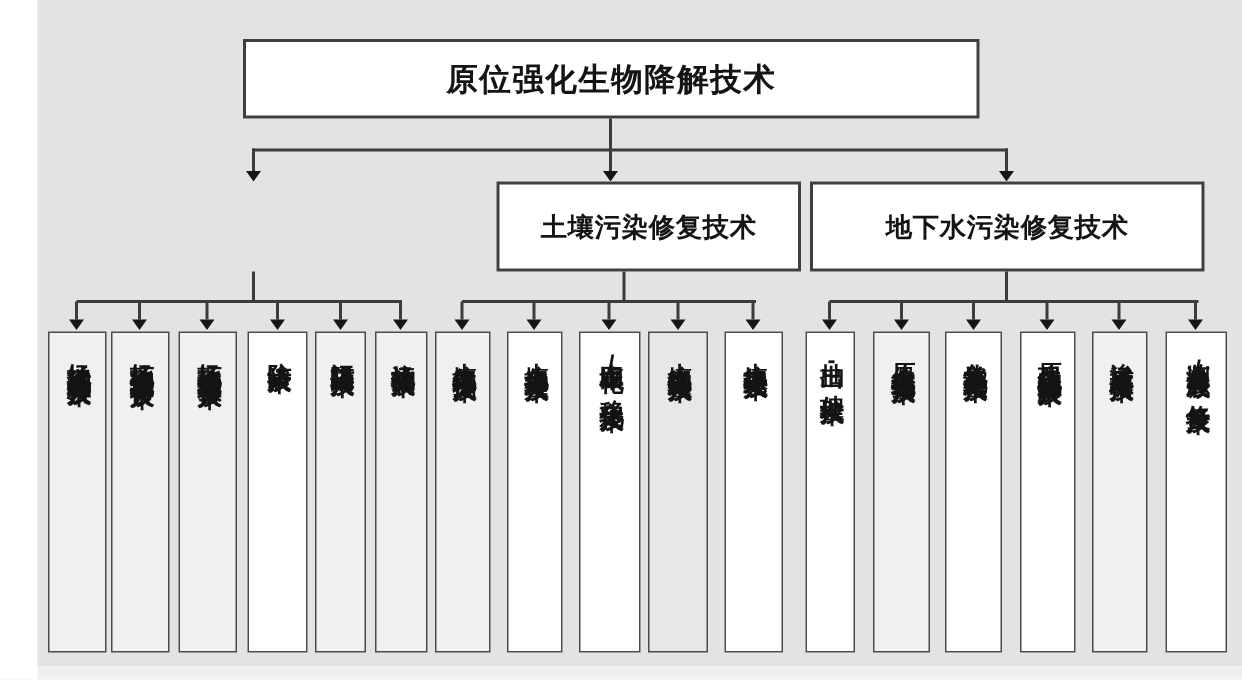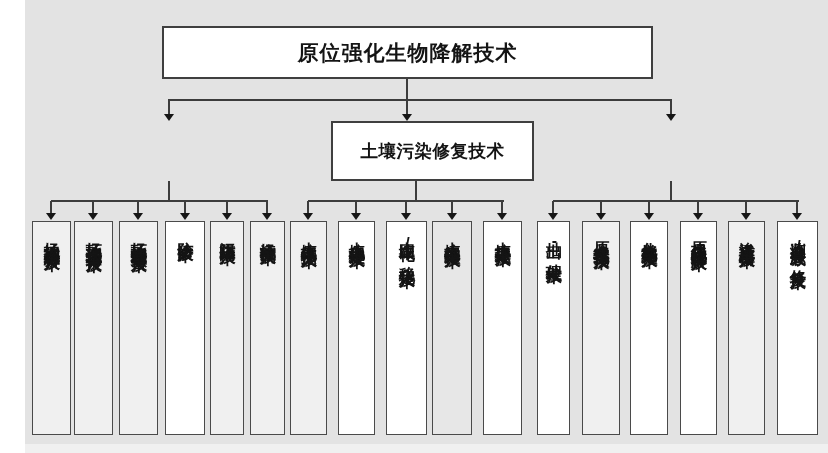--- a/index.html
+++ b/index.html
@@ -48,20 +48,23 @@
   <div class="v" style="left:406px;top:79px;height:35px;"></div>
   <div class="h" style="left:168px;top:99px;width:504px;"></div>
   <div class="v" style="left:168px;top:99px;height:15px;"></div>
   <div class="v" style="left:670px;top:99px;height:15px;"></div>
   <div class="arrow" style="left:164px;top:114px;"></div>
   <div class="arrow" style="left:402px;top:114px;"></div>
   <div class="arrow" style="left:666px;top:114px;"></div>
 
   <div class="node branch" id="branch-1">
     <span>土壤污染修复技术</span>
+  </div>
+  <div class="node branch" id="branch-2">
+    <span>地下水污染修复技术</span>
   </div>
 
   <div class="v" style="left:168px;top:181px;height:20px;"></div>
   <div class="h" style="left:51px;top:200px;width:217px;"></div>
   <div class="v" style="left:50px;top:201px;height:12px;"></div>
   <div class="v" style="left:92px;top:201px;height:12px;"></div>
   <div class="v" style="left:137px;top:201px;height:12px;"></div>
   <div class="v" style="left:184px;top:201px;height:12px;"></div>
   <div class="v" style="left:226px;top:201px;height:12px;"></div>
   <div class="v" style="left:266px;top:201px;height:12px;"></div>

